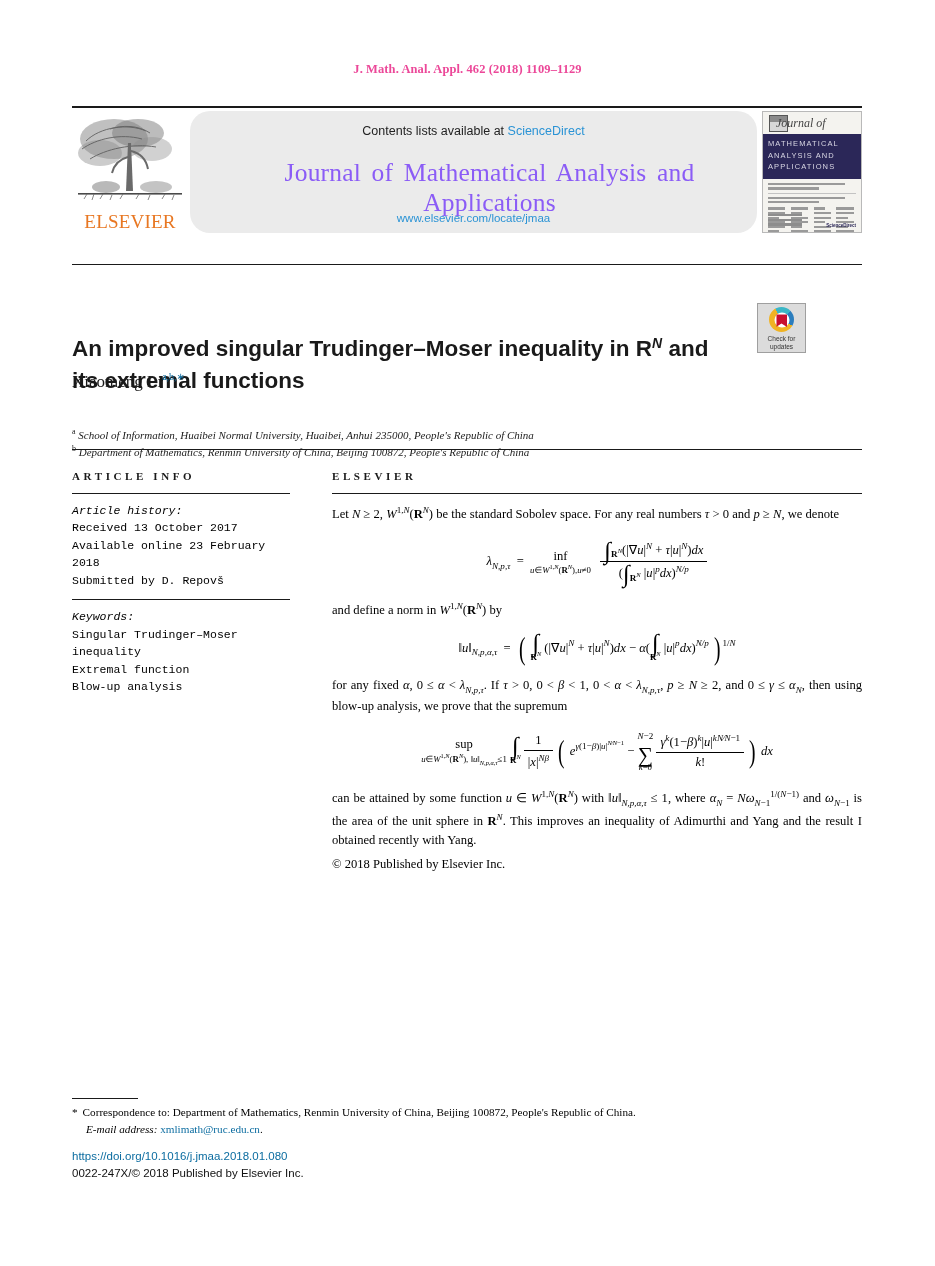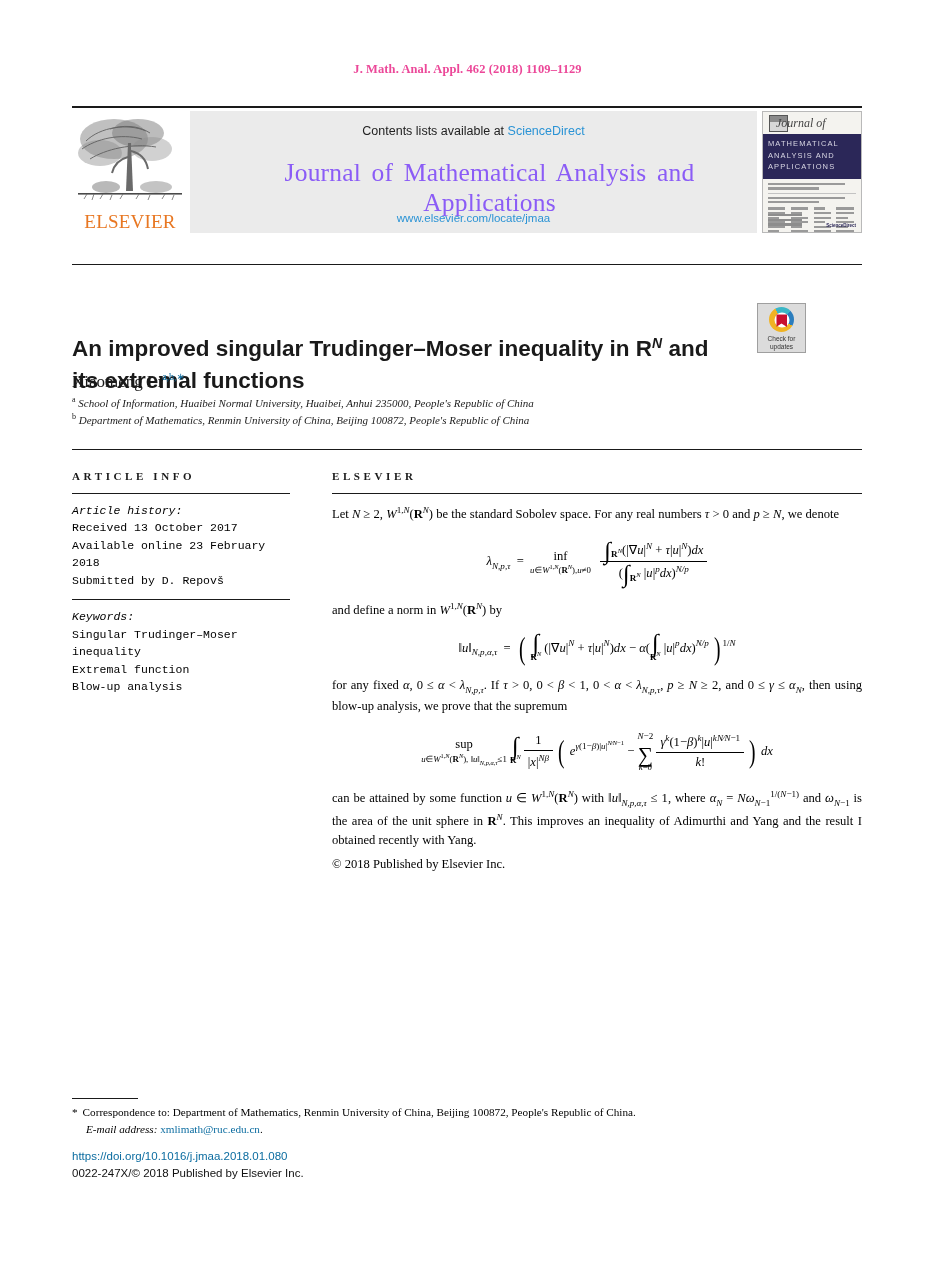--- a/index.html
+++ b/index.html
@@ -74,20 +74,21 @@
     font-size: 19px;
     letter-spacing: .2px;
     line-height: 1;
   }
 
   .center-band {
     flex: 1 1 auto;
     background: #ebebeb;
     position: relative;
     margin-left: 0;
+    border-radius: 20px;
   }
   .contents-line {
     text-align: center;
     font-family: "Liberation Sans", sans-serif;
     font-size: 12.5px;
     color: #222;
     padding-top: 13px;
   }
   .sd-link {
     color: #2a93d5;
@@ -283,21 +284,21 @@
   }
   .authors sup {
     font-size: 10px;
     color: #0b6ca0;
     vertical-align: super;
   }
 
   .affils {
     position: absolute;
     left: 72px;
-    top: 394px;
+    top: 426px;
     width: 790px;
     font-family: "Liberation Serif", serif;
     font-style: italic;
     font-size: 11px;
     line-height: 1.5;
     color: #1a1a1a;
   }
   .affils sup { font-style: normal; font-size: 8px; vertical-align: super; }
 
   .info-rule {

